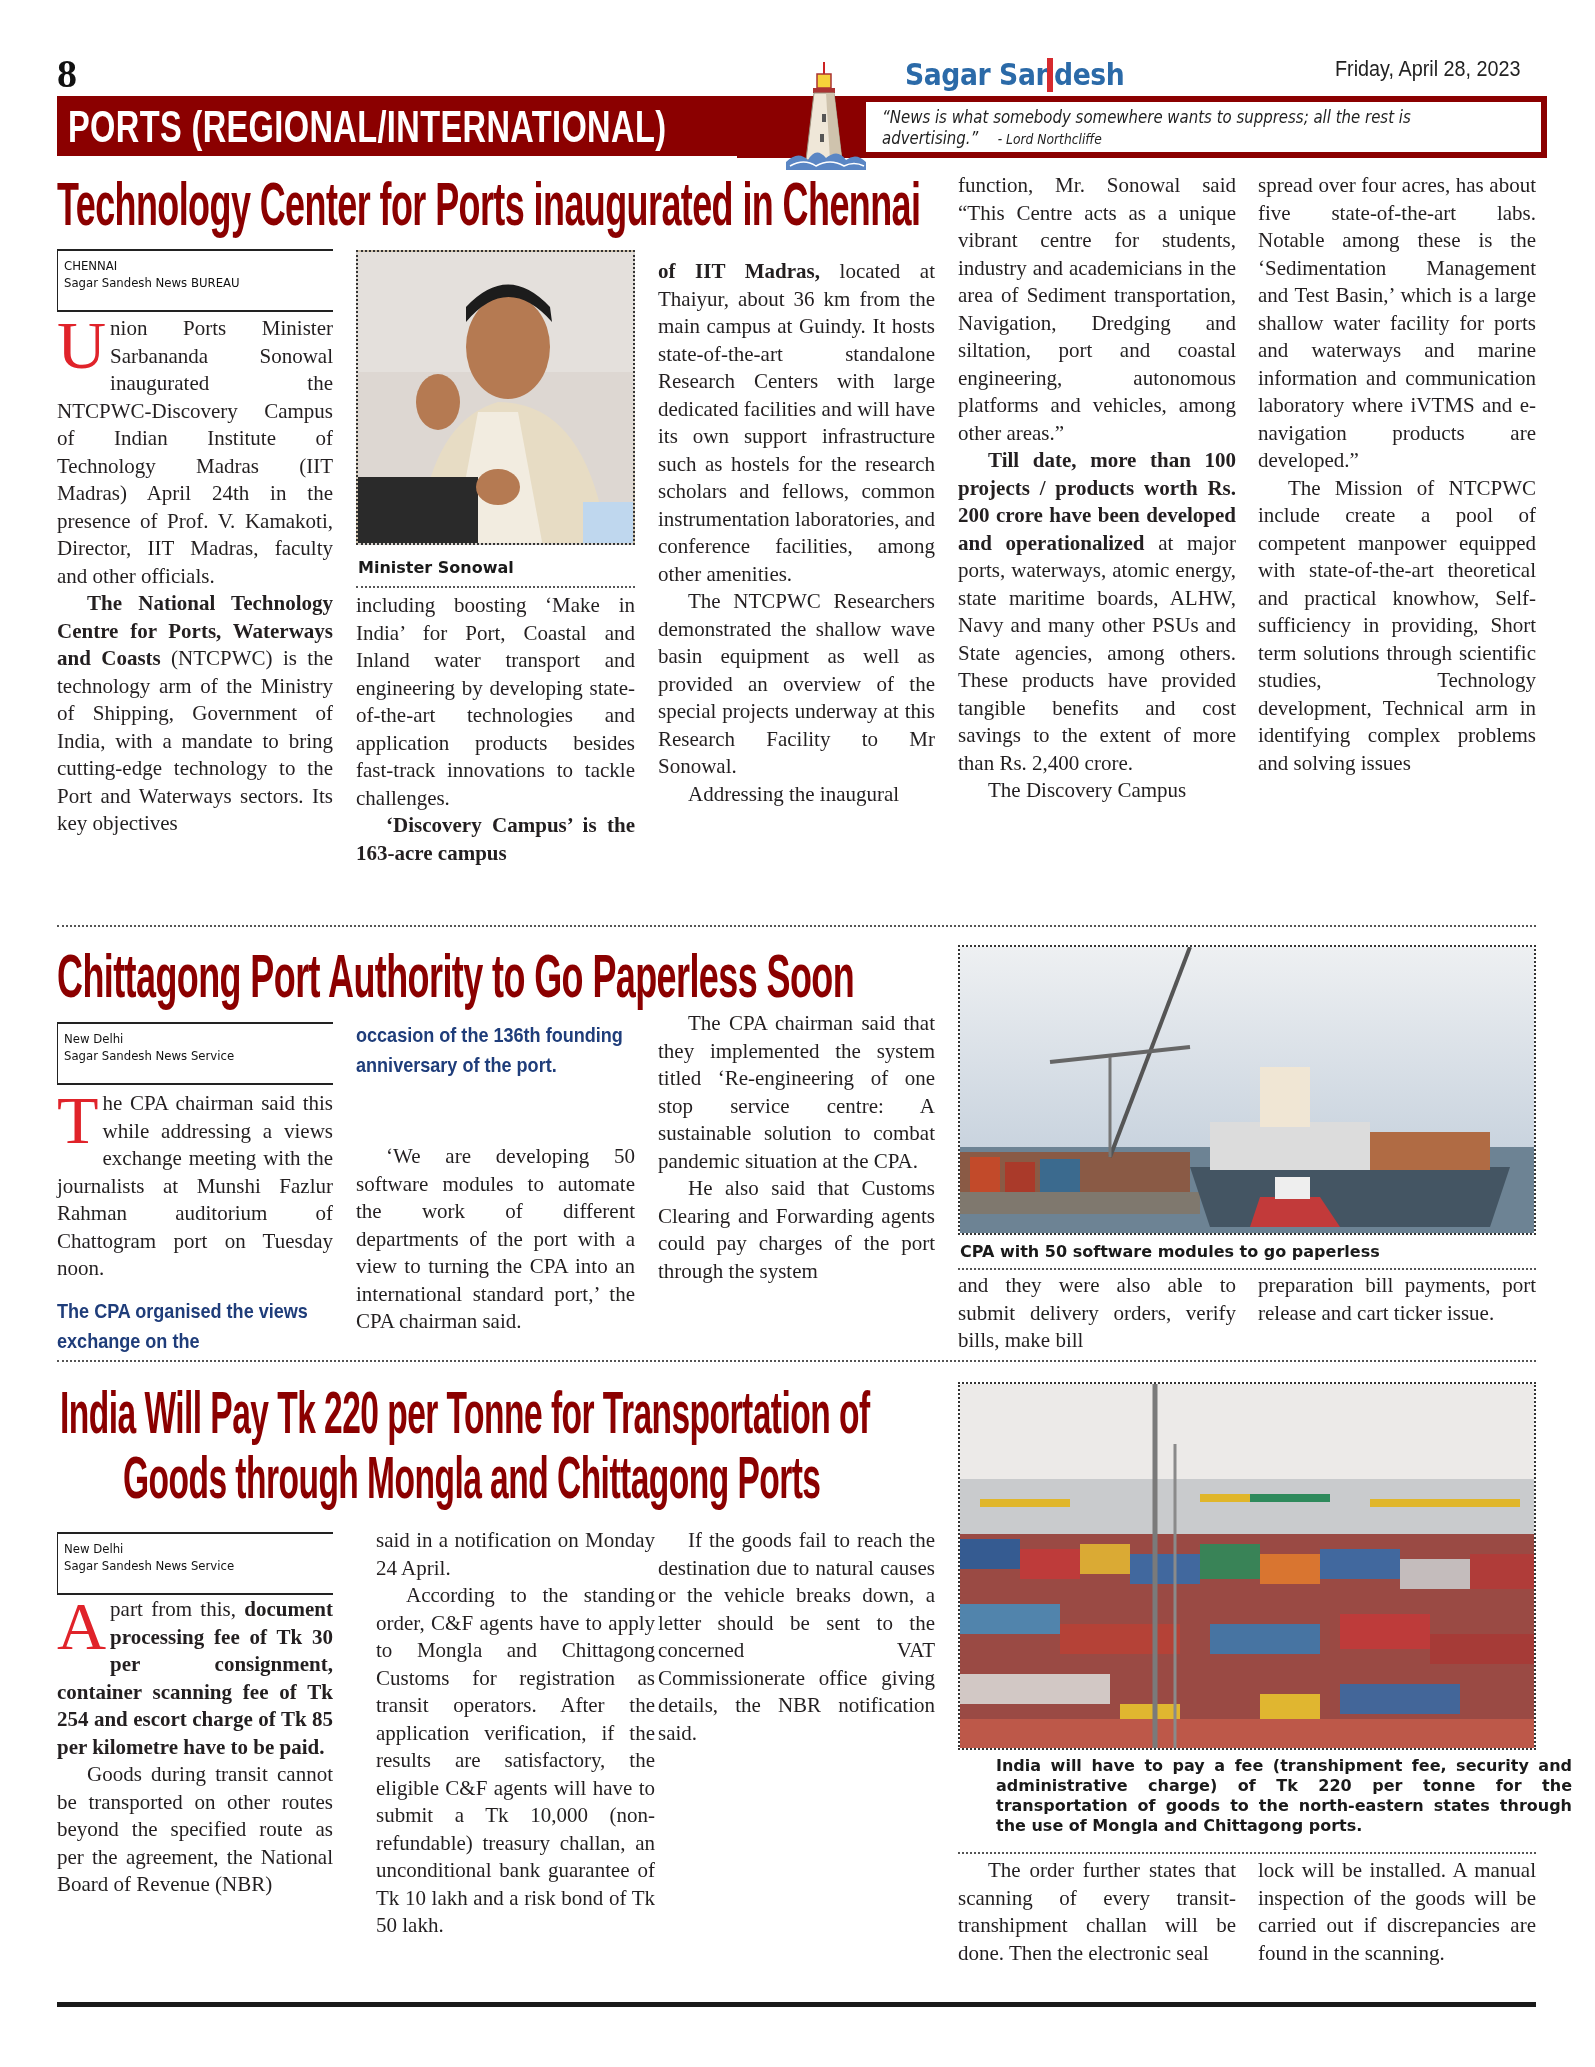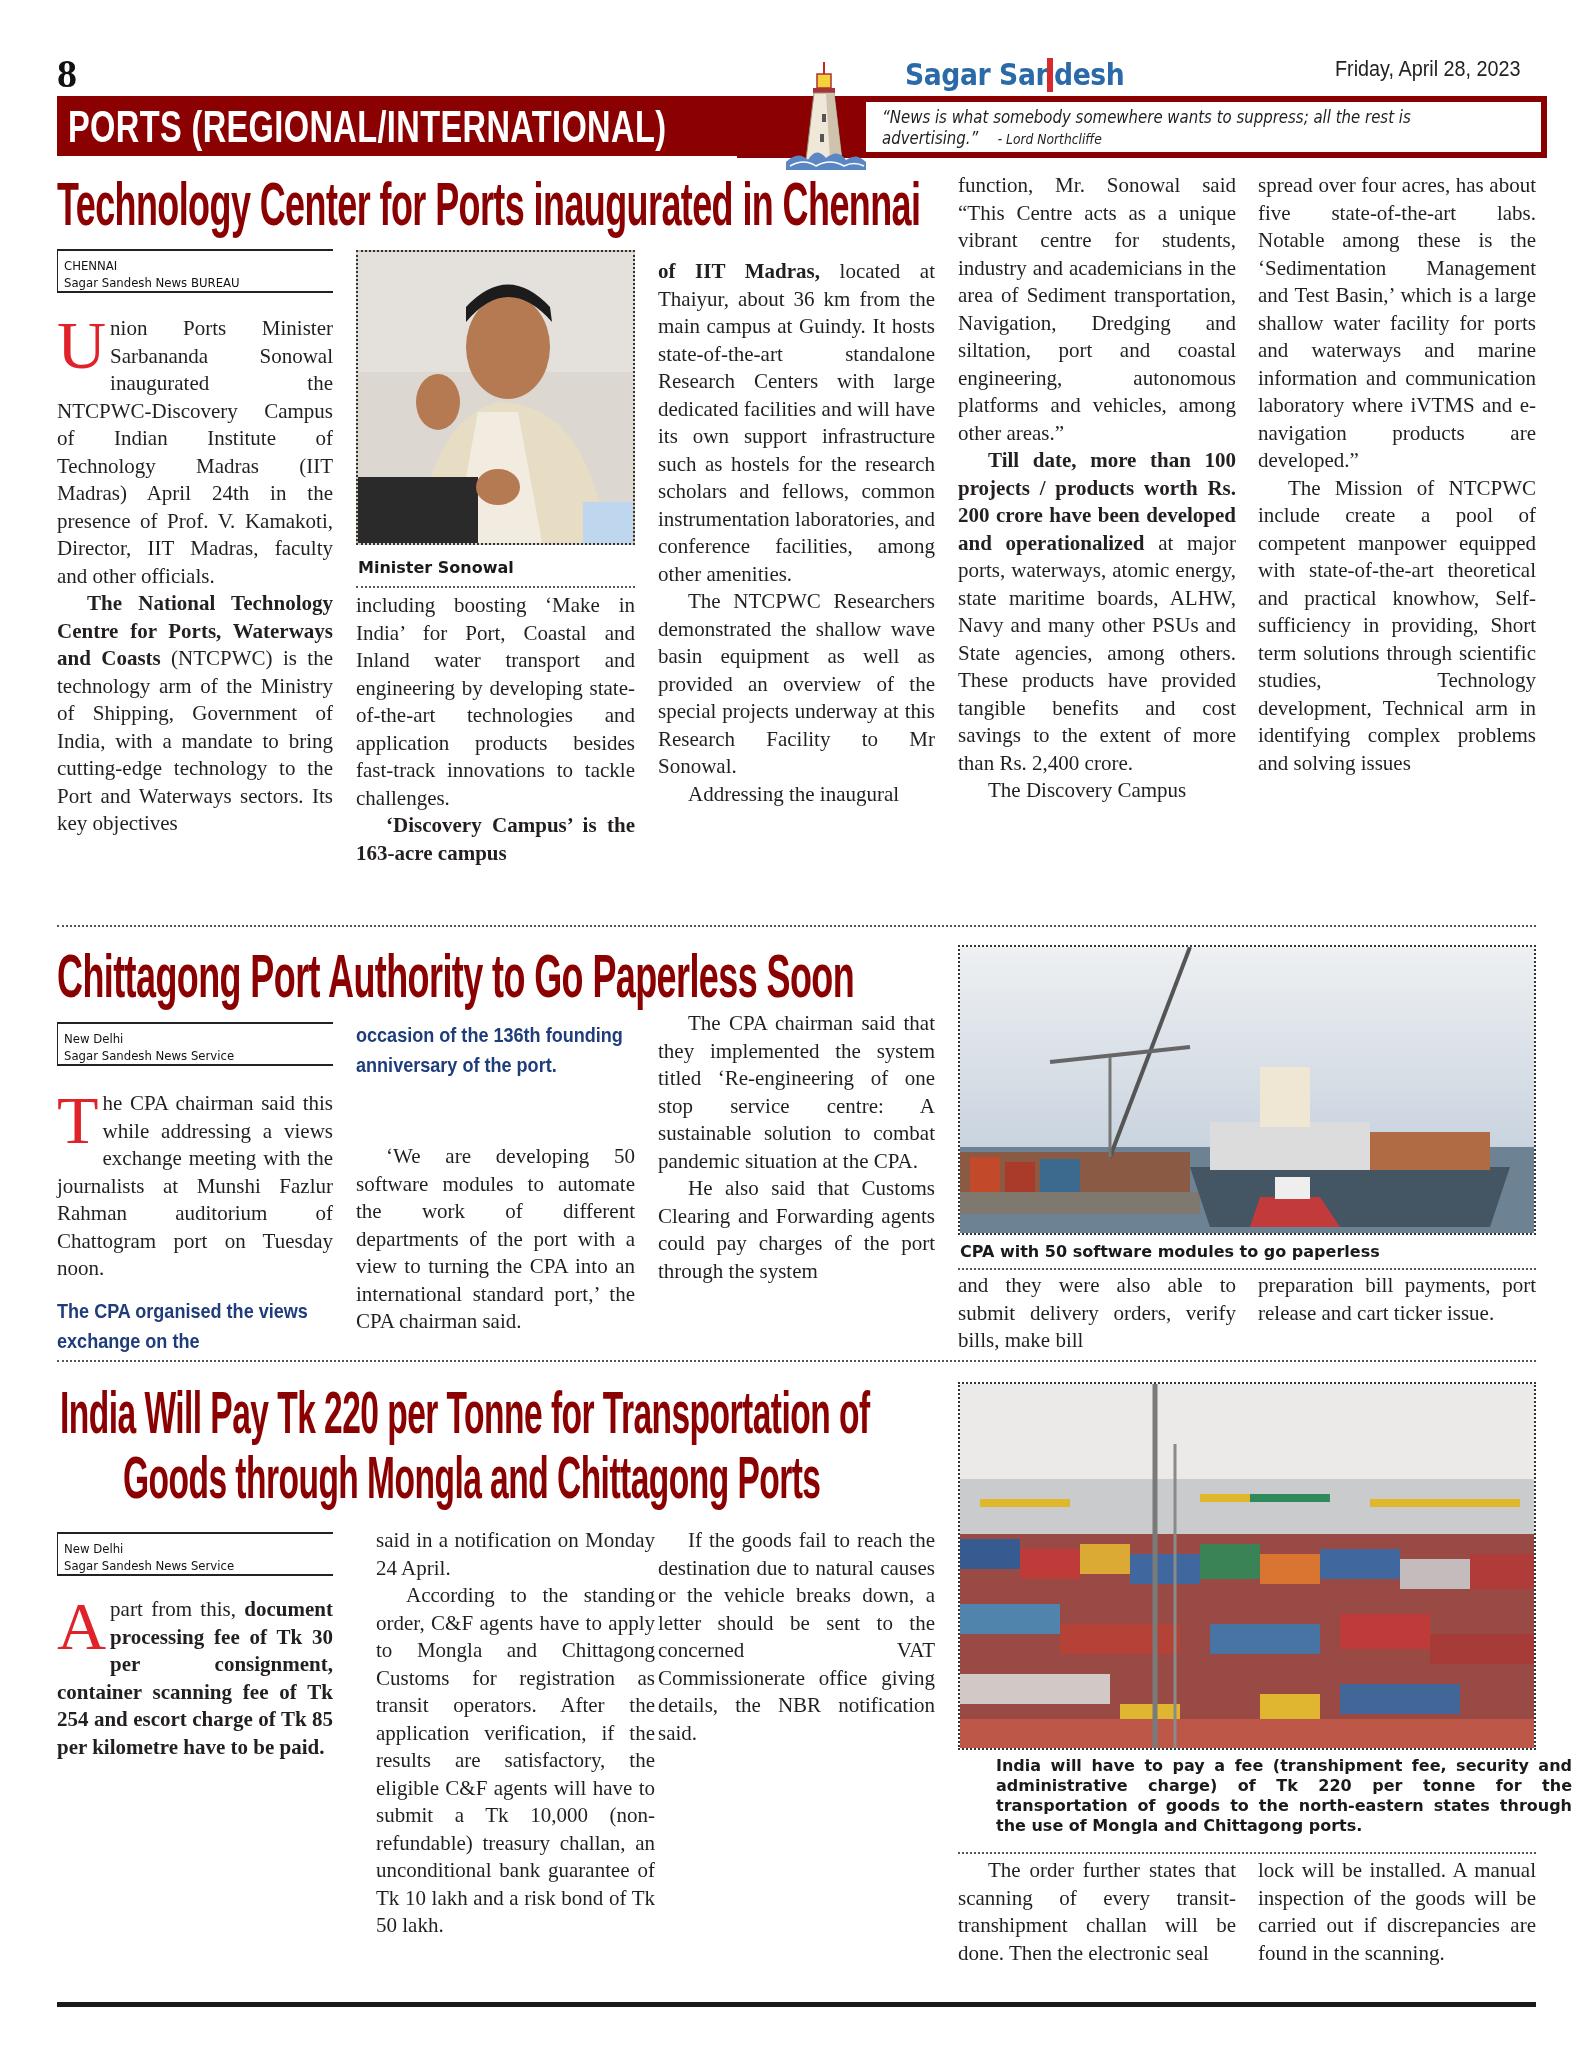--- a/index.html
+++ b/index.html
@@ -21,21 +21,21 @@
   .lighthouse { left: 786px; top: 62px; width: 80px; height: 108px; }
 
   
   .headline { font-family: "Liberation Sans", sans-serif; font-weight: bold; color: #8b0000; white-space: nowrap; transform-origin: left top; }
   .h1 { left: 57px; top: 168px; font-size: 62px; transform: scaleX(0.58); letter-spacing: -1px; }
   .h2 { left: 57px; top: 940px; font-size: 62px; transform: scaleX(0.58); letter-spacing: -1px; }
   .h3a { left: 60px; top: 1378px; font-size: 60px; transform: scaleX(0.56); letter-spacing: -1px; }
   .h3b { left: 123px; top: 1443px; font-size: 60px; transform: scaleX(0.56); letter-spacing: -1px; }
 
   
-  .byline { width: 276px; border-top: 2px solid #222; border-bottom: 2px solid #222; border-left: 1.5px solid #222; padding: 6px 6px 0 6px; font-family: "DejaVu Sans", sans-serif; font-size: 13px; line-height: 17px; color: #111; }
+  .byline { width: 276px; border-top: 2px solid #222; border-bottom: 2px solid #222; border-left: 1.5px solid #222; padding: 6px 6px 19px 6px; font-family: "DejaVu Sans", sans-serif; font-size: 13px; line-height: 17px; color: #111; }
   .byline span { display: block; transform: scaleX(0.9); transform-origin: left top; white-space: nowrap; }
 
   
   .col { font-size: 21px; line-height: 27.5px; text-align: justify; color: #231f20; }
   .col p { text-indent: 0; }
   .col p.ind { text-indent: 30px; }
   .col b { font-weight: bold; }
   .dropcap { float: left; font-size: 68px; line-height: 52px; color: #e0232a; margin: 4px 4px 0 0; font-family: "Liberation Serif", serif; }
   .blue-lead { font-family: "Liberation Sans", sans-serif; font-weight: bold; color: #1f3d7a; font-size: 21px; line-height: 30px; transform: scaleX(0.86); transform-origin: left top; width: 320px; }
 
@@ -185,20 +185,21 @@
 <div class="abs headline h3a">India Will Pay Tk 220 per Tonne for Transportation of</div>
 <div class="abs headline h3b">Goods through Mongla and Chittagong Ports</div>
 
 <div class="abs byline" style="left:57px; top:1532px;">
   <span>New Delhi</span>
   <span>Sagar Sandesh News Service</span>
 </div>
 
 <div class="abs col" style="left:57px; top:1596px; width:276px;">
   <p><span class="dropcap">A</span><span>part from this, </span><b>document processing fee of Tk 30 per consignment, container scanning fee of Tk 254 and escort charge of Tk 85 per kilometre have to be paid.</b></p>
+  <p class="ind"><span>Goods during transit cannot be transported on other routes beyond the specified route as per the agreement, the National Board of Revenue (NBR)</span></p>
 </div>
 
 <div class="abs col" style="left:356px; top:1527px; width:279px;margin-left:20px;">
   <p><span>said in a notification on Monday 24 April.</span></p>
   <p class="ind"><span>According to the standing order, C&amp;F agents have to apply to Mongla and Chittagong Customs for registration as transit operators. After the application verification, if the results are satisfactory, the eligible C&amp;F agents will have to submit a Tk 10,000 (non-refundable) treasury challan, an unconditional bank guarantee of Tk 10 lakh and a risk bond of Tk 50 lakh.</span></p>
 </div>
 
 <div class="abs col" style="left:658px; top:1527px; width:277px;">
   <p class="ind"><span>If the goods fail to reach the destination due to natural causes or the vehicle breaks down, a letter should be sent to the concerned VAT Commissionerate office giving details, the NBR notification said.</span></p>
 </div>

